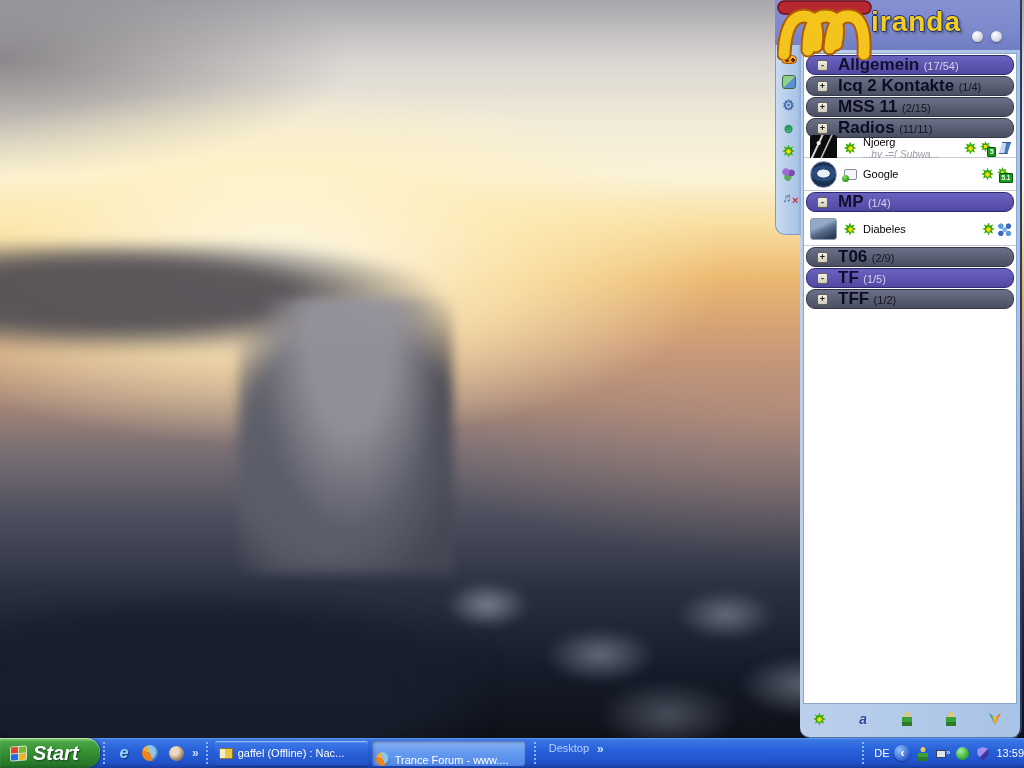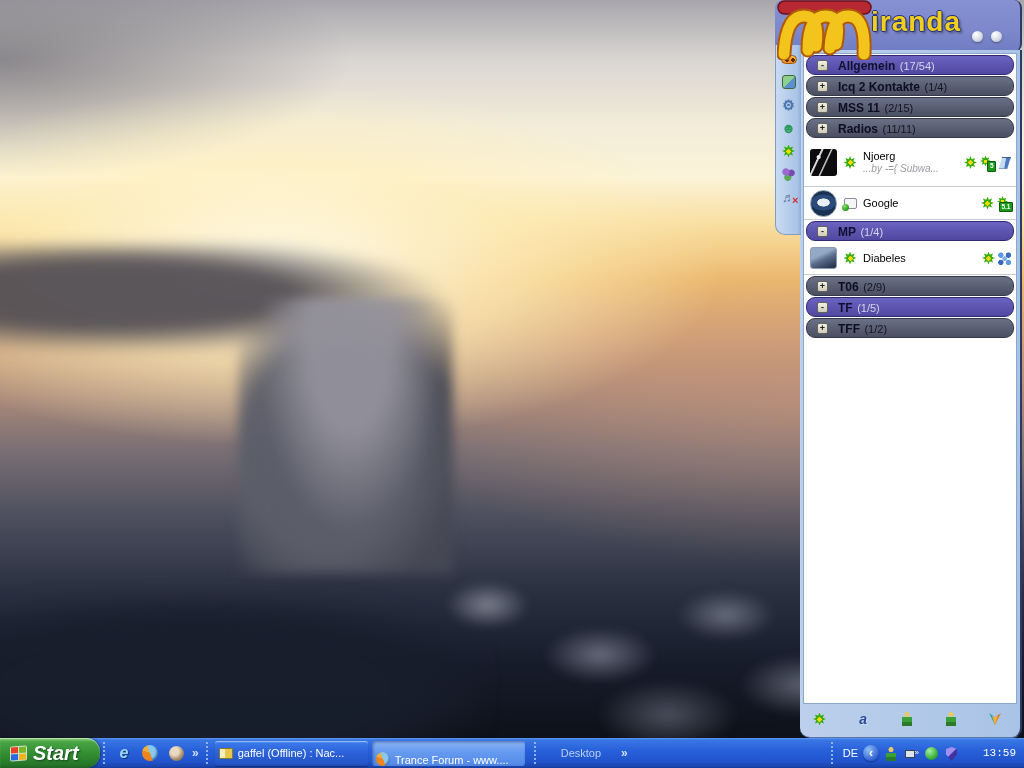--- a/index.html
+++ b/index.html
@@ -36,21 +36,21 @@
       radial-gradient(ellipse 100px 50px at 55% 85%, rgba(120,126,142,0.55), transparent 70%);
     filter: blur(4px); }
   #cloud-botleft { left:-40px; top:600px; width:520px; height:160px;
     background: radial-gradient(ellipse at 45% 55%, rgba(24,30,44,0.95) 0 55%, rgba(24,30,44,0) 80%);
     filter: blur(10px); }
 
   
   #mwindow { position:absolute; left:775px; top:0; width:247px; height:738px; }
   #mtitle { position:absolute; left:0; top:0; width:247px; height:52px;
     background: linear-gradient(180deg,#8591d2 0%,#7c88cb 60%,#6f7cc2 100%);
-    border-right:2px solid #2e3a66;border-radius:8px; }
+    border-right:2px solid #2e3a66; }
   #mlogo { position:absolute; left:2px; top:0; width:200px; height:58px; z-index:5; }
   #mlogo-text { position:absolute; left:94px; top:6px; font-size:28px; font-weight:bold; color:#f2cf1c; letter-spacing:1px;
     text-shadow:1px 0 #23337f, -1px 0 #23337f, 0 1px #23337f, 0 -1px #23337f, 2px 2px 3px rgba(0,0,0,0.45); }
   .orb { position:absolute; top:31px; width:11px; height:11px; border-radius:50%;
     background: radial-gradient(circle at 35% 30%, #ffffff, #d8dce4 55%, #9aa2b2 100%);
     box-shadow:0 1px 2px rgba(0,0,0,0.35); cursor:pointer; }
   #orb-min { right:37px; } #orb-close { right:18px; }
 
   #msidebar { position:absolute; left:0; top:45px; width:26px; height:190px;
     background: linear-gradient(90deg,#c9dbf2 0%,#aac4e6 85%,#8fb0da 100%);
@@ -112,29 +112,29 @@
     background: radial-gradient(circle at 50% 50%, #ffffff 0 55%, #d0d4dc 100%); border:1px solid #444; }
   .awayclock .clockface::after { content:""; position:absolute; left:3.5px; top:1.5px; width:1px; height:3px; background:#333; }
 
   
   .grow { position:relative; height:20px; margin:1px 2px; border-radius:9px; display:flex; align-items:center;
     padding-left:10px; gap:10px; cursor:pointer; }
   .grow.sel { background: linear-gradient(180deg,#6a63c0,#5048a0); border:1px solid #2f2a70; }
   .grow.dim { background: linear-gradient(180deg,#6a7086,#4a4f62); border:1px solid #343848; }
   .xbox { width:11px; height:11px; background:linear-gradient(180deg,#f2f1e4,#cfcdb8); border:1px solid #63635a;
     border-radius:2px; font-size:9px; font-weight:bold; color:#222; line-height:9px; text-align:center; }
-  .glabel { font-size:12px; font-weight:bold; color:#0d0d26; }
+  .glabel { font-size:17px; font-weight:bold; color:#0d0d26; }
   .grow.sel .glabel { color:#10102e; }
   .gcount { font-size:11px; }
   .grow.sel .gcount { color:#d4d4ea; }
   .grow.dim .gcount { color:#15151f; }
 
   .crow { position:relative; display:flex; align-items:center; padding:3px 5px 3px 6px; gap:5px;
     border-bottom:1px solid #c6cad4; cursor:pointer; background:#fff; }
-  .crow.tall { height:48px; } .crow.short { height:33px; }
+  .crow.tall { height:19px; } .crow.short { height:33px; }
   .avatar { flex:none; width:27px; height:27px; border-radius:3px; }
   .av-njoerg { background:
       radial-gradient(circle 3px at 32% 30%, #eee 0 1.5px, transparent 2.5px),
       linear-gradient(115deg, transparent 28%, #d8d8d8 30% 33%, transparent 36%, transparent 52%, #b8b8b8 54% 56%, transparent 59%),
       #0c0c0e; }
   .av-korny { border-radius:50%; border:1px solid #b09040;
     background: radial-gradient(ellipse 60% 42% at 50% 46%, #f2e9df 0 40%, #c22f40 44% 78%, #8a1f30 82%); }
   .av-google { border-radius:50%; border:1px solid #8a9ab0;
     background: radial-gradient(ellipse 62% 40% at 50% 46%, #e9eff5 0 38%, #2a4a7a 43% 78%, #1a3050 82%); }
   .av-diabeles { height:22px; border:1px solid #8a9ab0;
@@ -180,40 +180,40 @@
     box-shadow: inset 1px 1px 3px rgba(10,20,70,0.45); align-items: flex-end; }
   .taskbtn .tlabel { overflow:hidden; text-overflow:ellipsis; }
   .cardico { flex:none; width:14px; height:11px; border:1px solid #8a7a2a; border-radius:1px;
     background: linear-gradient(90deg,#f4edc0 0 38%, #e8c84a 38%); }
   .ffox.mini { width:14px; height:14px; flex:none; }
   .folderico { flex:none; position:relative; width:15px; height:11px; margin-top:2px;
     background: linear-gradient(180deg,#f8d878,#e8b040); border:1px solid #a8761a; border-radius:1px 2px 2px 2px; }
   .folderico::before { content:""; position:absolute; left:-1px; top:-4px; width:7px; height:3px;
     background:#f0c85c; border:1px solid #a8761a; border-bottom:none; border-radius:2px 2px 0 0; }
 
-  #deskband { flex:none; display:flex; align-items:center; gap:20px; margin-left:4px; color:#bcd0f2; font-size:11px; }
-  #tray { margin-left:auto; flex:none; display:flex; align-items:center; gap:5px; padding-right:8px; }
+  #deskband { flex:none; display:flex; align-items:flex-start; gap:8px; margin-left:4px; color:#bcd0f2; font-size:11px; }
+  #tray { margin-left:auto; flex:none; display:flex; align-items:center; gap:5px; padding-right:0; }
   #lang { color:#fff; font-size:11px; cursor:pointer; }
   .trayarrow { width:16px; height:16px; border-radius:50%; color:#fff; font-size:12px; font-weight:bold;
     display:flex; align-items:center; justify-content:center; cursor:pointer;
     background: radial-gradient(circle at 35% 30%, #8ec0f8, #2a5ad0 75%); box-shadow:0 1px 2px rgba(0,0,0,0.4); }
   .trayico { width:15px; height:16px; display:flex; align-items:flex-end; justify-content:center; cursor:pointer; }
   .tperson { width:10px; height:14px;
     background:
       radial-gradient(circle 3px at 50% 2.6px, #e8c860 0 2.3px, transparent 2.8px),
       linear-gradient(180deg, transparent 5.5px, #3aa03a 5.5px 10px, #2a7a2a 10px); }
   .tmonitor { position:relative; width:13px; height:12px; }
   .tmonitor .scr { position:absolute; left:0; top:1px; width:10px; height:8px; background:#dfe3ec; border:1px solid #3a4050; }
   .tmonitor .wav { position:absolute; right:-1px; top:0; color:#fff; font-size:8px; line-height:8px; }
   .tgreen { width:13px; height:13px; border-radius:50%; margin-bottom:1px;
     background: radial-gradient(circle at 35% 30%, #a8f0a0, #3ab03a 62%, #1a7a1a); }
   .tshield { width:12px; height:14px;
     clip-path: polygon(50% 0, 96% 14%, 96% 52%, 50% 100%, 4% 52%, 4% 14%);
     background: linear-gradient(135deg,#a090f0 0 46%, #42329e 54%); }
-  #clock { color:#fff; font-size:11px; margin-left:19px; cursor:pointer;font-family:Liberation Mono, monospace; }
+  #clock { color:#fff; font-size:11px; margin-left:1px; cursor:pointer; }
 </style>
 </head>
 <body>
 
 <div id="screen">
 
   <div id="wallpaper">
     <div class="cloudblob" id="cloud-ledge"></div>
     <div class="cloudblob" id="cloud-cumulus"></div>
     <div class="cloudblob" id="cloud-bottomfield"></div>

